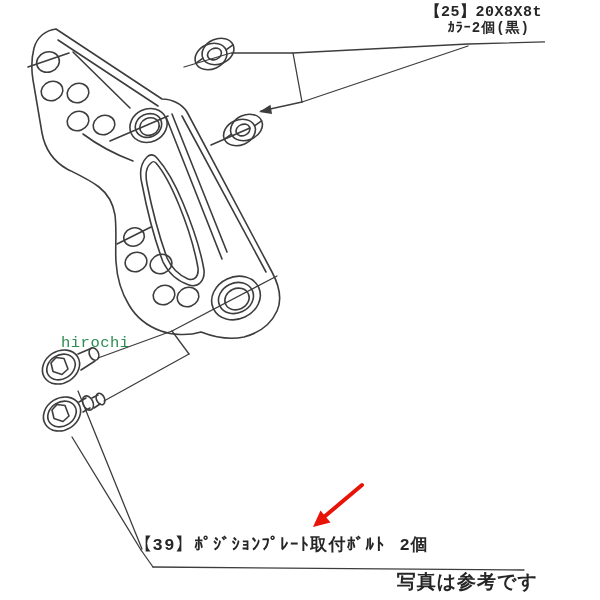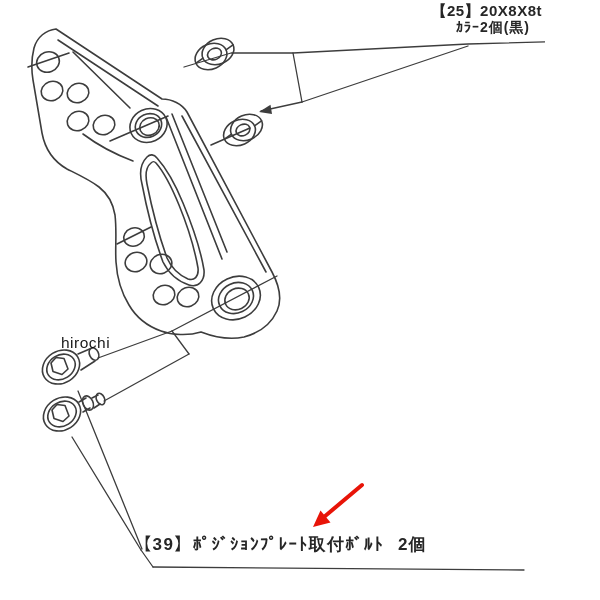--- a/index.html
+++ b/index.html
@@ -1,27 +1,27 @@
 <!DOCTYPE html>
 <html><head>
 <meta charset="utf-8">
 <style>
   html,body{margin:0;padding:0;background:#ffffff;}
   #stage{
     position:relative;width:545px;height:600px;background:#ffffff;overflow:hidden;
-    font-family:Liberation Sans, sans-serif;color:#262626;border-radius:13px;
+    font-family:Liberation Mono, monospace;color:#262626;border-radius:13px;
   }
   #artwork{position:absolute;left:0;top:0;}
   .txt{position:absolute;white-space:nowrap;color:#262626;}
   .t25a{right:3px;top:2px;font-size:15px;font-weight:700;letter-spacing:0.5px;}
   .t25b{right:15px;top:19px;font-size:14px;font-weight:700;letter-spacing:1px;}
   .t24{left:134px;top:533px;font-size:17px;font-weight:700;letter-spacing:1.5px;}
   .t24 .qty{margin-left:14px;letter-spacing:1px;}
   .note{right:7px;top:569px;font-size:19px;font-weight:700;letter-spacing:1px;}
-  .wm{left:61px;top:334px;font-size:15.5px;color:#000000;letter-spacing:0.5px;opacity:0.9;font-weight:400;}
+  .wm{left:61px;top:334px;font-size:15.5px;color:#15803d;letter-spacing:0.5px;opacity:0.9;font-weight:400;}
 </style>
 </head>
 <body>
 
 <div id="stage">
 
   <svg id="artwork" width="600" height="600" viewBox="0 0 600 600" xmlns="http://www.w3.org/2000/svg">
 
     <g stroke="#3d3d3d" fill="none" stroke-width="1.6" stroke-linecap="round" stroke-linejoin="round">
 
@@ -144,15 +144,16 @@
     </g>
   </svg>
 
   <div class="txt t25a">【25】20X8X8t</div>
   <div class="txt t25b">ｶﾗｰ2個(黒)</div>
 
   <div class="txt t24">
     <span>【39】ﾎﾟｼﾞｼｮﾝﾌﾟﾚｰﾄ取付ﾎﾞﾙﾄ</span><span class="qty">2個</span>
   </div>
 
+  <div class="txt note">写真は参考です</div>
 
   <div class="txt wm">hirochi</div>
 </div>
 
 </body></html>

